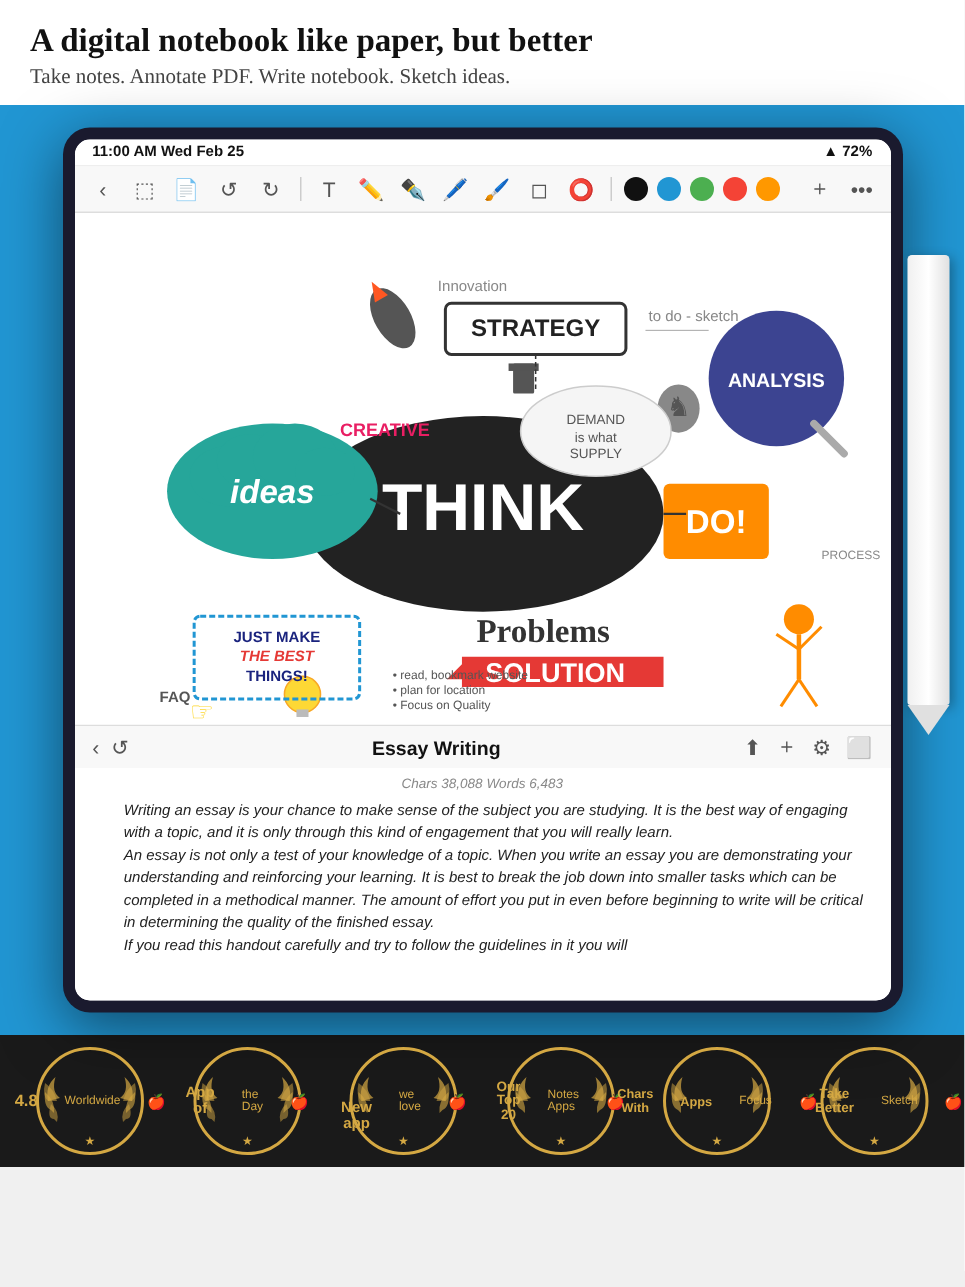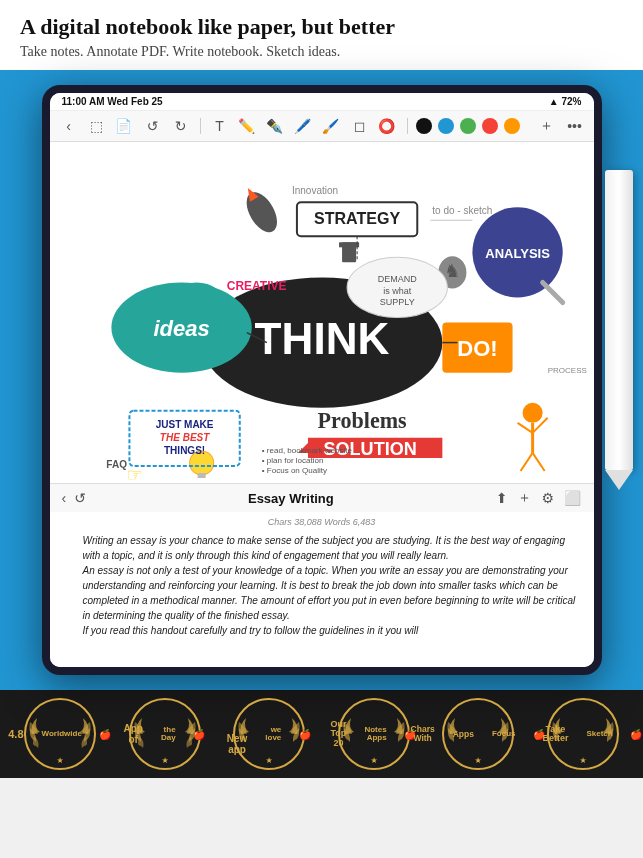--- a/index.html
+++ b/index.html
@@ -231,22 +231,22 @@
       font-size: 11px;
       font-weight: 800;
       color: #d4a843;
       line-height: 1.1;
       text-align: center;
     }
     .badge-sub-text {
       font-size: 8px;
       color: #d4a843;
       line-height: 1.1;
-      text-align: right;
-      font-weight: 700;
+      text-align: left;
+      font-weight: 400;
     }
     .badge-icon {
       font-size: 12px;
       margin-top: 1px;
     }
 
   </style>
 </head>
 <body>
 

